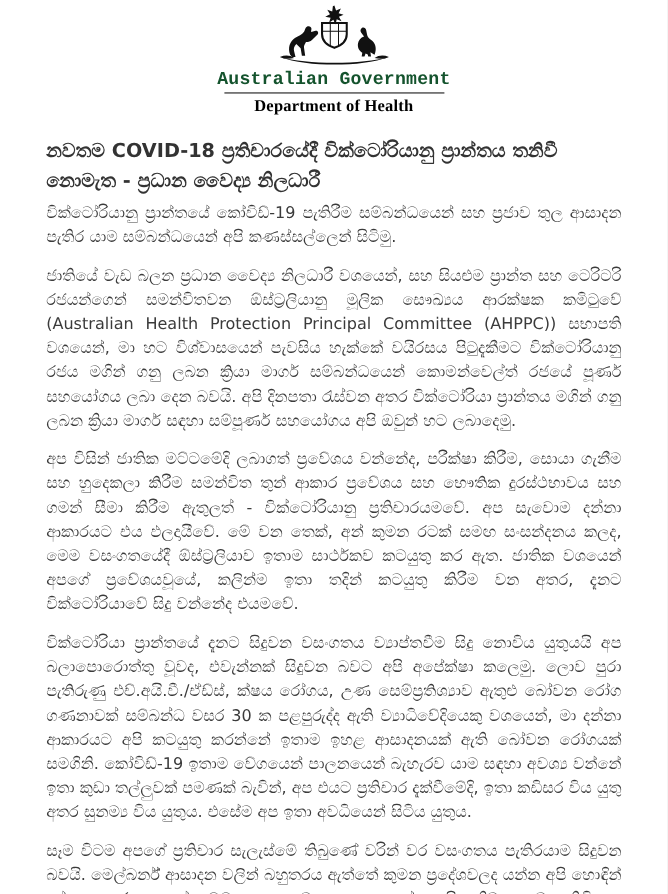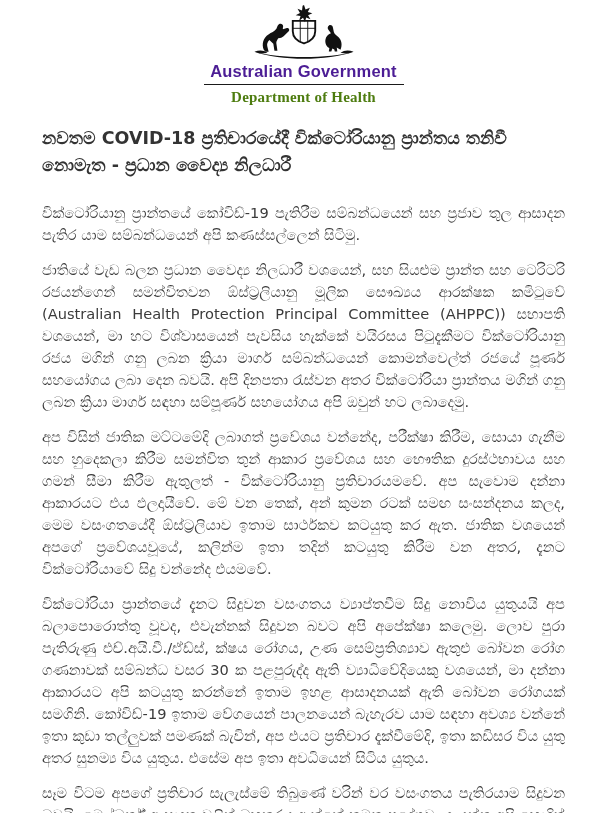--- a/index.html
+++ b/index.html
@@ -9,45 +9,45 @@
     width:607px;height:813px;
     margin:0 auto;
     background:#ffffff;
     font-family:"DejaVu Sans",sans-serif;
     overflow:hidden;
     box-sizing:border-box;
   }
   .header{padding-top:4px;text-align:center;}
   .crest{display:block;margin:0 auto;width:122px;height:58px;}
   .gov-title{
-    font-family:Liberation Sans, sans-serif;
+    font-family:Liberation Mono, monospace;
     font-weight:700;font-size:16.5px;line-height:19px;
-    color:#4c1d95;letter-spacing:.2px;
+    color:#14532d;letter-spacing:.2px;
   }
   .gov-divider{
     width:200px;height:0;border:none;border-top:1.6px solid #1a1a1a;
     margin:3px auto 4px auto;
   }
   .dept-title{
     font-family:"Liberation Serif",serif;
     font-weight:700;font-size:15px;line-height:17px;
-    color:#4d7c0f;letter-spacing:.2px;
+    color:#000000;letter-spacing:.2px;
   }
   .content{padding:0 42px;}
   .article-title{
     margin:19px 0 0 0;
     font-size:17.5px;font-weight:700;line-height:26.5px;
     color:#333333;text-align:left;
   }
   .para{
     margin:13px 0 0 0;
     font-size:14.6px;line-height:22px;
     color:#3b3b3b;text-align:justify;
   }
-  .para:first-of-type{margin-top:24px;}
+  .para:first-of-type{margin-top:5px;}
   .footer{
     position:absolute;left:0;bottom:8px;width:100%;
     text-align:center;
     font-family:"Liberation Sans","DejaVu Sans",sans-serif;
     font-size:12.5px;color:#4b4b4b;letter-spacing:.1px;
   }
 </style>
 </head>
 <body>
 

